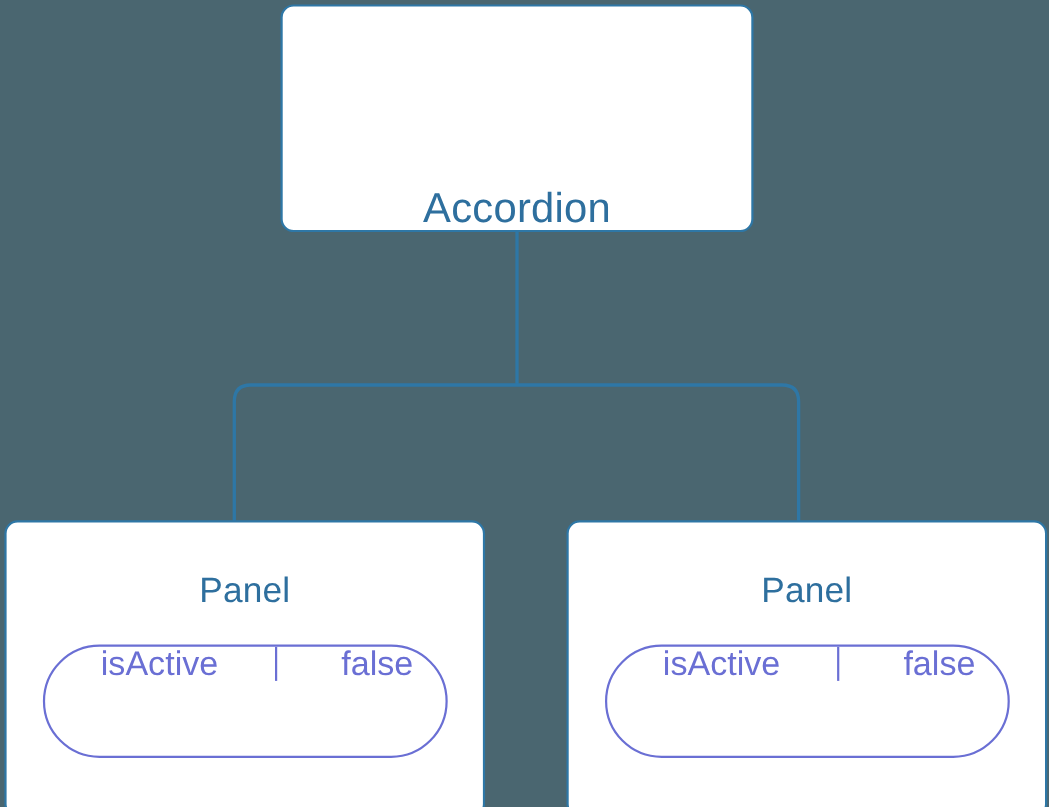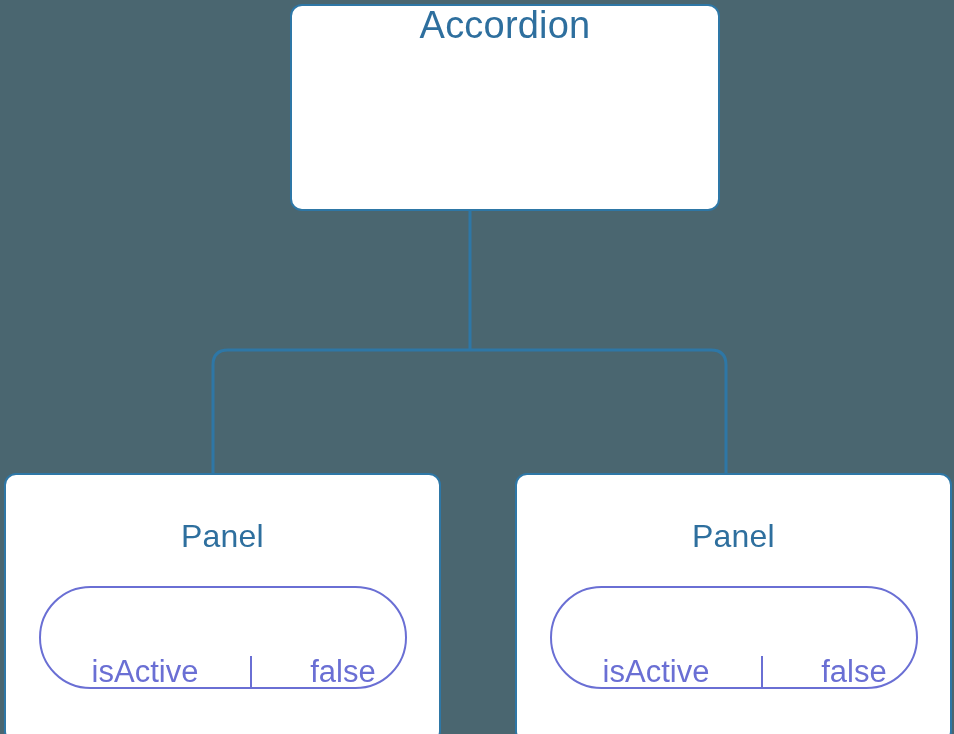--- a/index.html
+++ b/index.html
@@ -35,22 +35,21 @@
     box-sizing: border-box;
     display: flex;
     flex-direction: column;
     align-items: center;
   }
   .node-root {
     left: 255px;
     top: 4px;
     width: 430px;
     height: 207px;
-    justify-content: flex-start;
-    margin-left: 35px;
+    justify-content: flex-end;
   }
   .node-title {
     color: #2e6f9e;
     letter-spacing: 0.2px;
     white-space: nowrap;
     line-height: 1;
   }
   .node-root .node-title {
     font-size: 38px;
   }
@@ -62,21 +61,21 @@
     padding-top: 45px;
   }
   .node-child.left  { left: 4px; }
   .node-child.right { left: 515px; }
   .node-child .node-title {
     font-size: 32px;
     margin-bottom: 34px;
   }
   .prop-pill {
     display: flex;
-    align-items: flex-end;
+    align-items: flex-start;
     border: 2px solid #6a6fd4;
     border-radius: 999px;
     background: #ffffff;
     height: 103px;
     box-sizing: border-box;
     overflow: hidden;
   }
   .prop-key, .prop-val {
     display: flex;
     align-items: center;

